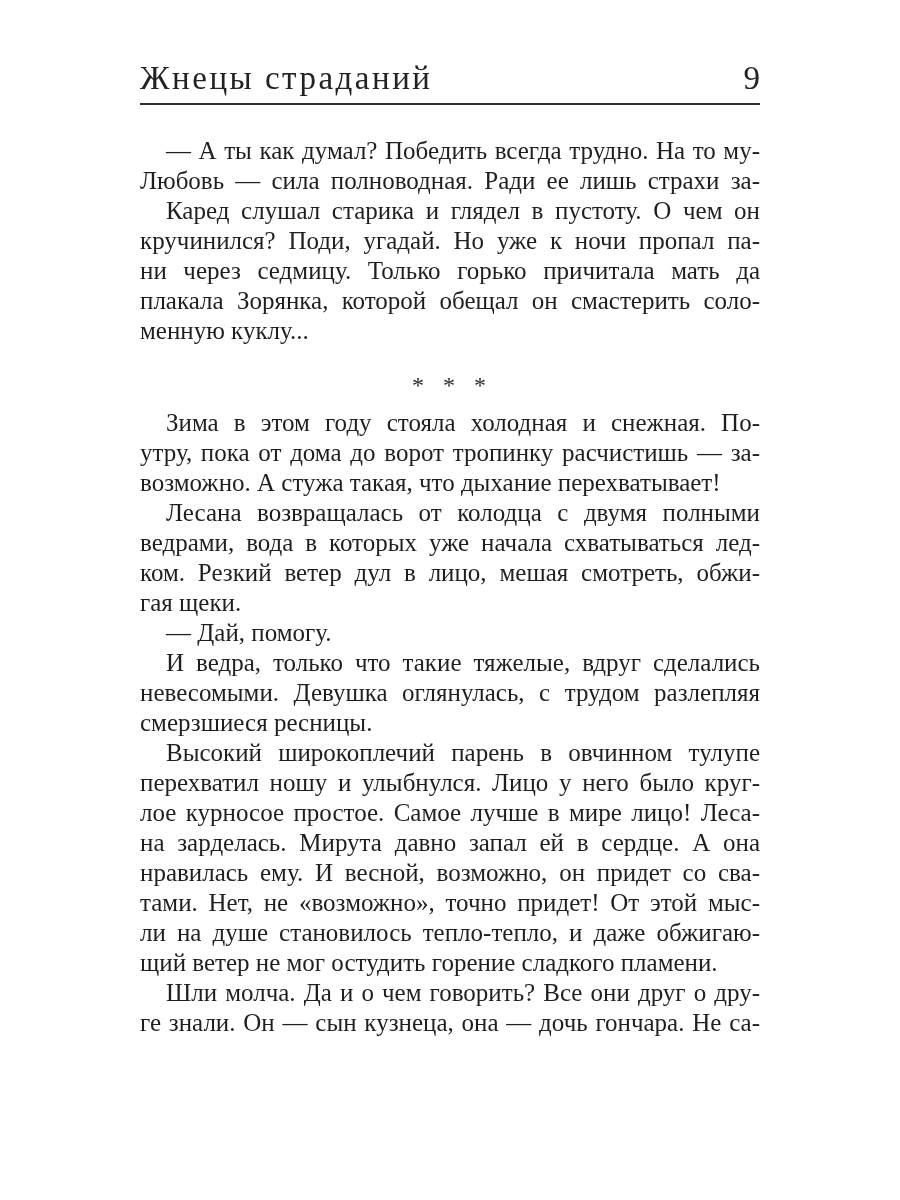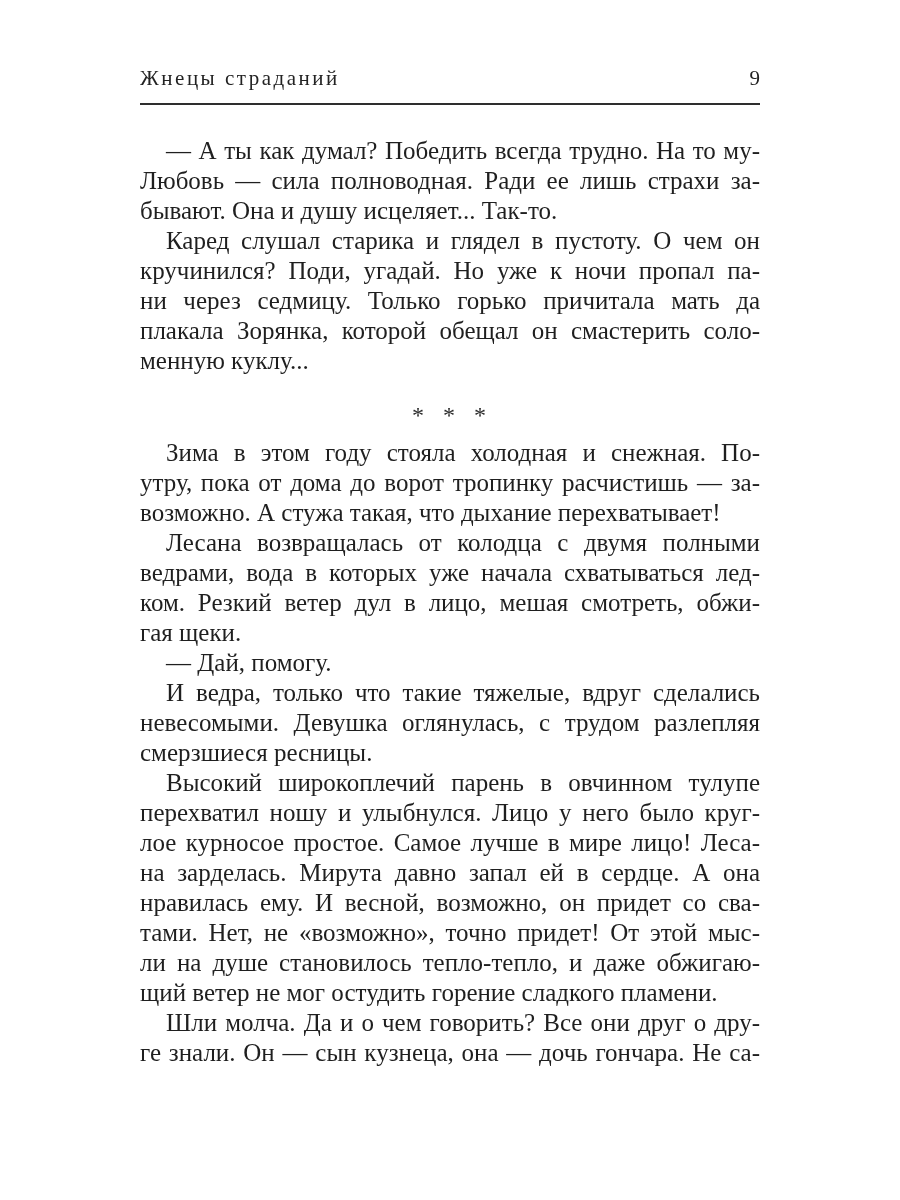--- a/index.html
+++ b/index.html
@@ -21,21 +21,21 @@
   .text-block {
     position: absolute;
     left: 140px;
     top: 62px;
     width: 620px;
   }
   .running-header {
     display: flex;
     justify-content: space-between;
     align-items: baseline;
-    font-size: 21px;
+    font-size: 33px;
     line-height: 32px;
     padding-bottom: 9px;
     border-bottom: 2px solid #2e2e2e;
     color: #232323;
   }
   .running-header .title {
     letter-spacing: 2.5px;
   }
   .running-header .pagenum {
     letter-spacing: 0;
@@ -71,21 +71,20 @@
 <div class="page">
   <div class="text-block">
     <div class="running-header">
       <span class="title">Жнецы страданий</span>
       <span class="pagenum">9</span>
     </div>
     <div class="body-text" id="body-text">
         <div class="paragraph">
           <div class="line first">— А ты как думал? Победить всегда трудно. На то му-</div>
           <div class="line">Любовь — сила полноводная. Ради ее лишь страхи за-</div>
-          <div class="line last">бывают. Она и душу исцеляет... Так-то.</div>
         </div>
         <div class="paragraph">
           <div class="line first">Каред слушал старика и глядел в пустоту. О чем он</div>
           <div class="line">кручинился? Поди, угадай. Но уже к ночи пропал па-</div>
           <div class="line">ни через седмицу. Только горько причитала мать да</div>
           <div class="line">плакала Зорянка, которой обещал он смастерить соло-</div>
           <div class="line last">менную куклу...</div>
         </div>
         <div class="separator">* * *</div>
         <div class="paragraph">

